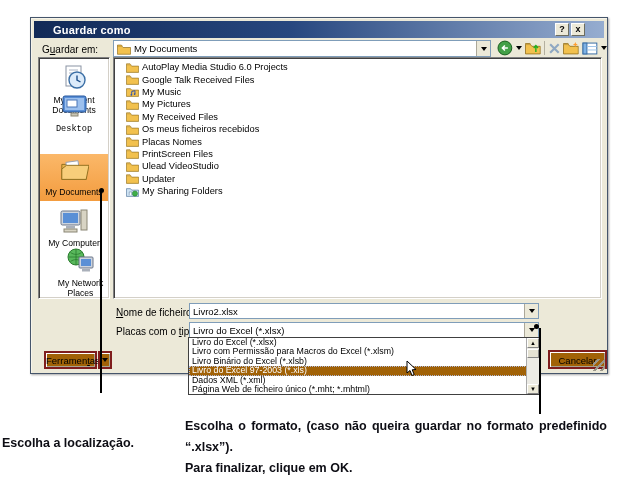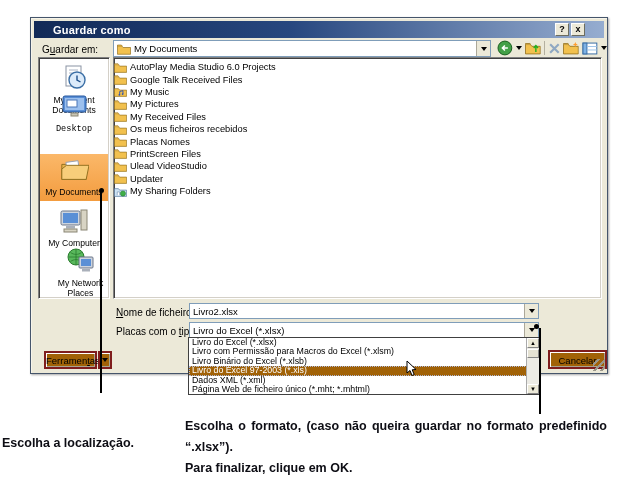--- a/index.html
+++ b/index.html
@@ -36,21 +36,21 @@
   
   .sunken { background:#fff; border:1px solid; border-color:#808080 #fff #fff #808080;
     box-shadow:inset 1px 1px 0 #404040, inset -1px -1px 0 #d4d0c8; }
 
   
   .side-item { position:absolute; left:1px; width:68px; text-align:center; cursor:pointer; }
   .side-item .lbl { font-size:8.6px; line-height:9.5px; color:#000; display:block; margin-top:1px; }
   .side-sel { background:linear-gradient(180deg,#fbb869,#f39c3f); }
 
   
-  .file-row { height:12.4px; display:flex; align-items:center; gap:3px; padding-left:0;
+  .file-row { height:12.4px; display:flex; align-items:center; gap:3px; padding-left:12px;
     font-size:9.3px; white-space:nowrap; cursor:default; }
 
   
   .btn3d { background:#a16207; border:2px solid #7f1d1d;
     box-shadow:inset 1px 1px 0 #fff, inset -1px -1px 0 #a8a490;
     font-size:9.5px; text-align:center; cursor:pointer; }
 
   
   #type-list { left:188px; top:337px; width:352px; height:58px; background:#fff;
     border:1px solid #404040; z-index:5; }

